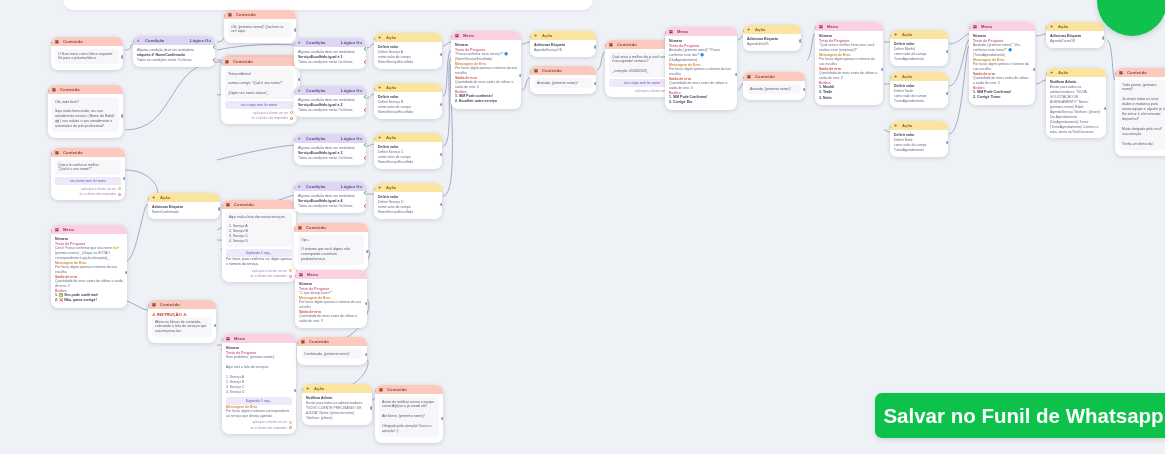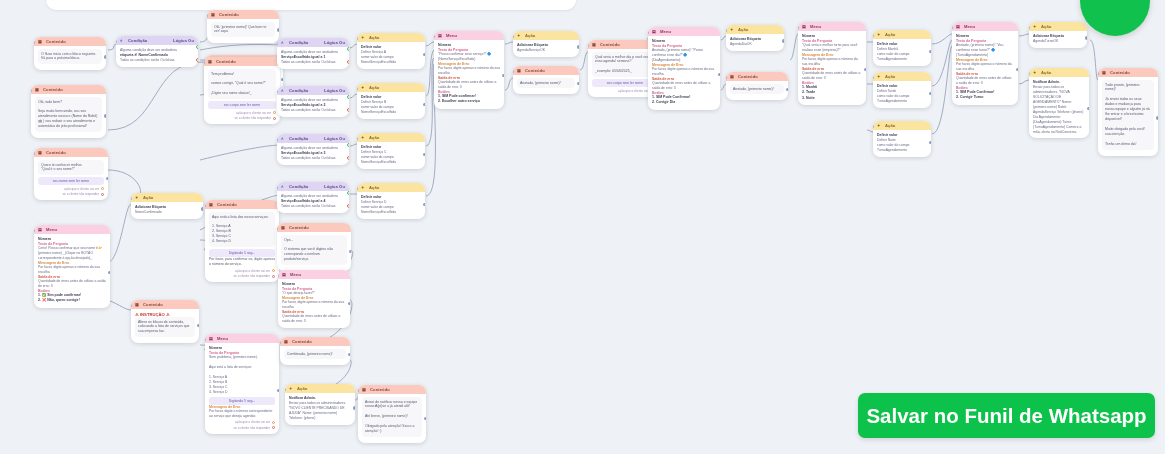--- a/index.html
+++ b/index.html
@@ -2,21 +2,21 @@
 <html><head>
 <meta charset="utf-8">
 <style>
   * { box-sizing: border-box; margin:0; padding:0; }
   html,body { width:1165px; height:454px; overflow:hidden; }
   body {
     font-family: "Liberation Sans", sans-serif;
     background:#eef1f5;
     position:relative;
   }
-  #canvas { position:absolute; inset:0; background:#eef1f5; }
+  #canvas { position:absolute; inset:0; background:#eef1f5;margin-left:17px; }
   #edges { position:absolute; inset:0; width:1165px; height:454px; pointer-events:none; }
 
   .toppanel{
     position:absolute; left:46px; top:-34px; width:530px; height:44px;
     background:#fff; border-radius:10px; box-shadow:0 1px 3px rgba(0,0,0,.08);
   }
 
   .node{
     position:absolute; background:#fff; border-radius:7px;
     box-shadow:0 1px 4px rgba(40,50,70,.18);

